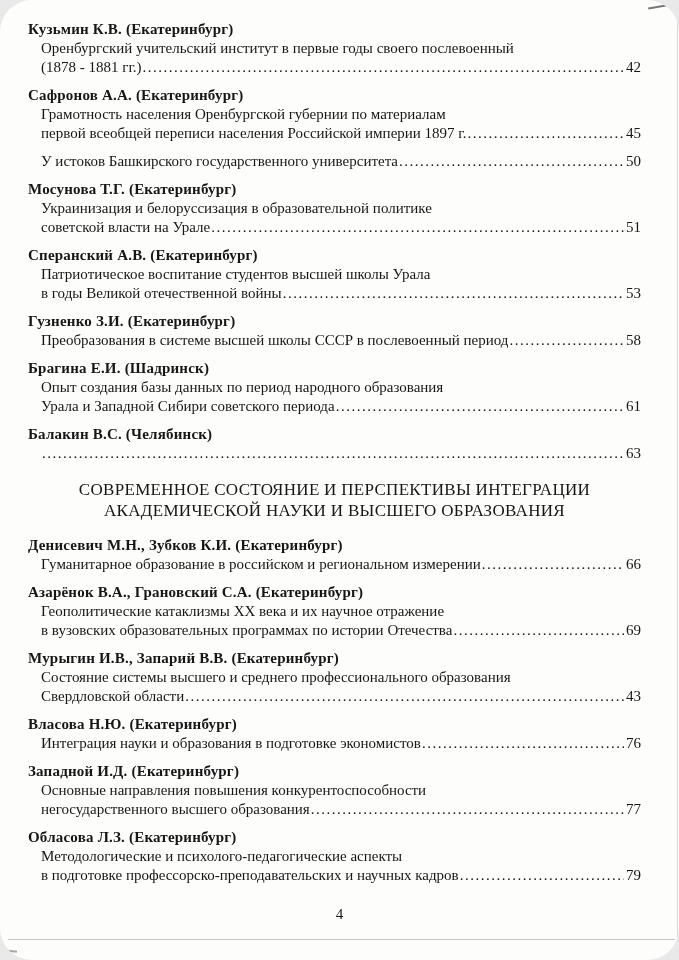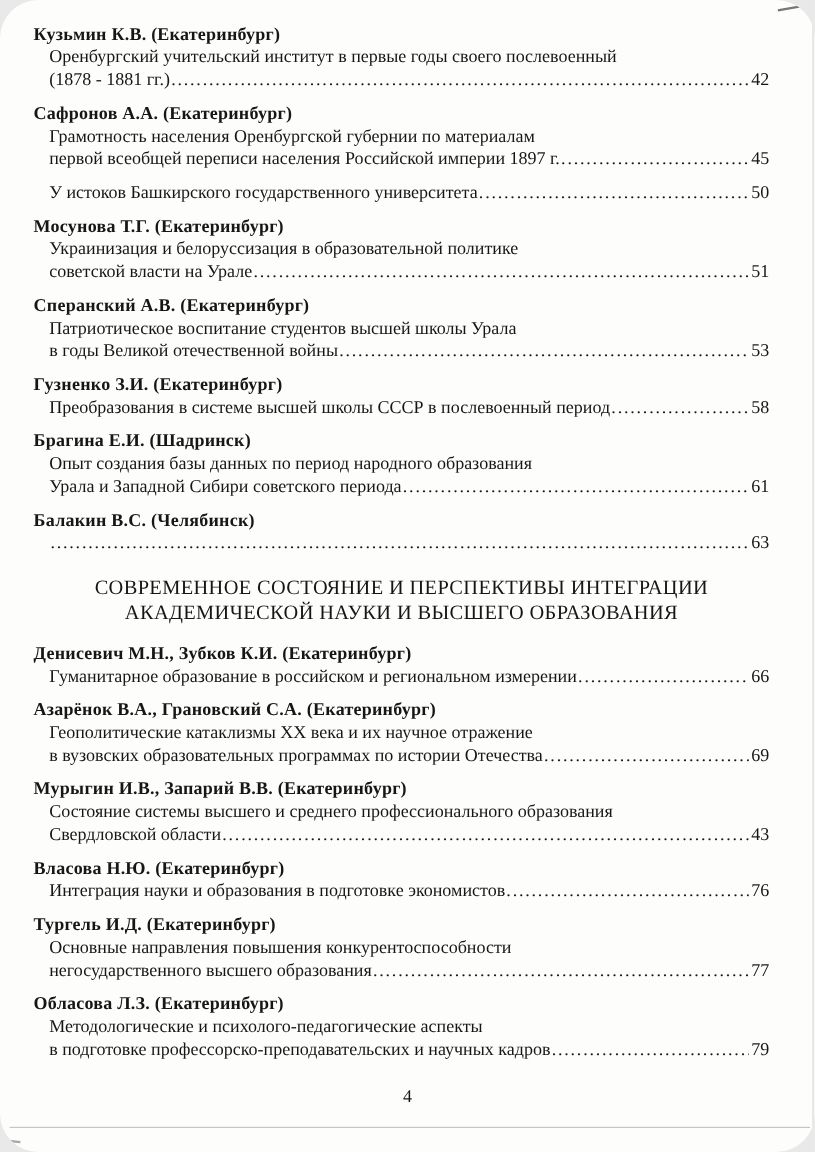--- a/index.html
+++ b/index.html
@@ -208,21 +208,21 @@
       </div>
       <div class="entry">
         <div class="author">Власова Н.Ю. (Екатеринбург)</div>
         <div class="line leader">
           <span class="line-text">Интеграция науки и образования в подготовке экономистов</span>
           <span class="dots"></span>
           <span class="pg">76</span>
         </div>
       </div>
       <div class="entry">
-        <div class="author">Тургель И.Д. (Екатеринбург)</div>
+        <div class="author">Западной И.Д. (Екатеринбург)</div>
         <div class="line">Основные направления повышения конкурентоспособности</div>
         <div class="line leader">
           <span class="line-text">негосударственного высшего образования</span>
           <span class="dots"></span>
           <span class="pg">77</span>
         </div>
       </div>
       <div class="entry">
         <div class="author">Обласова Л.З. (Екатеринбург)</div>
         <div class="line">Методологические и психолого-педагогические аспекты</div>

